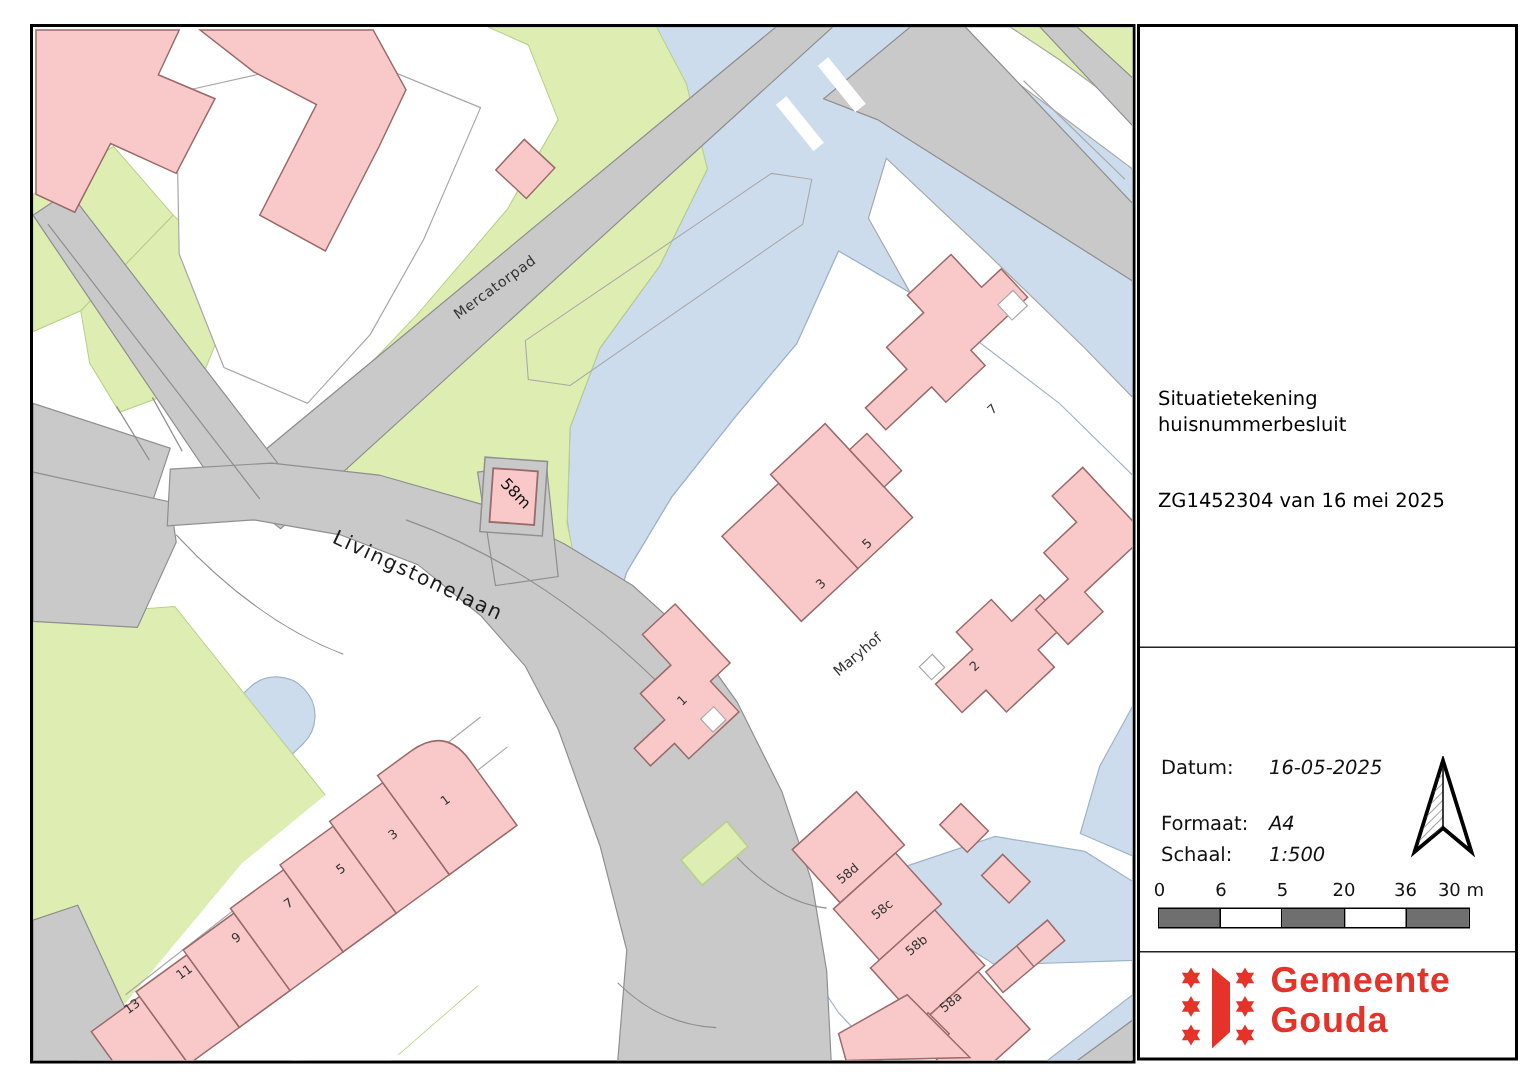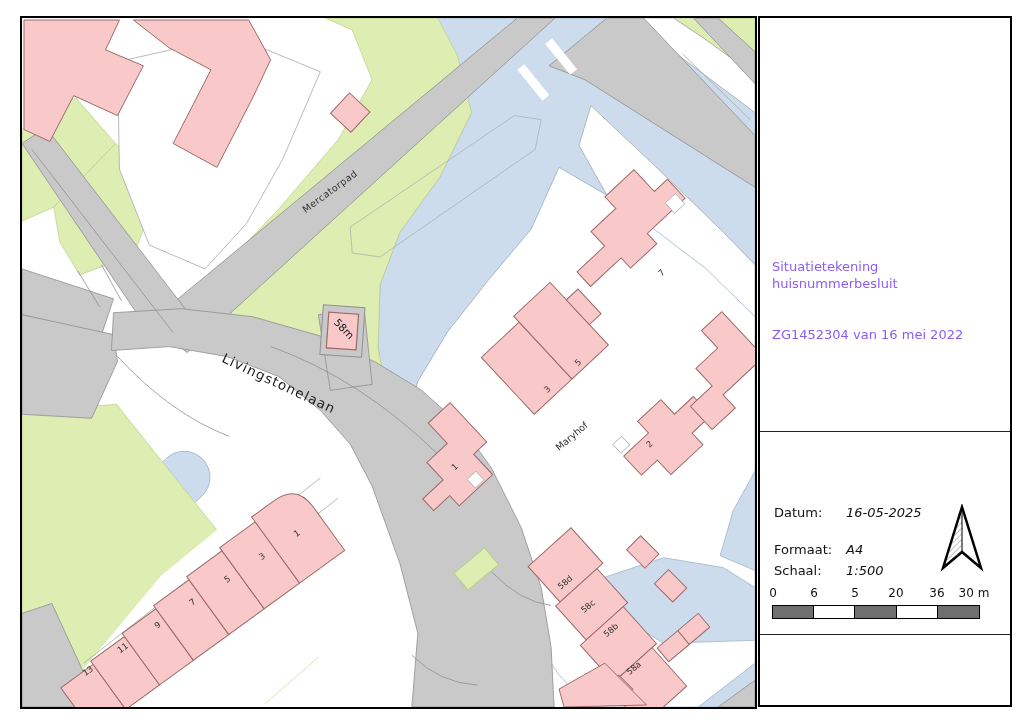--- a/index.html
+++ b/index.html
@@ -1,21 +1,21 @@
 <!DOCTYPE html>
 <html><head>
 <meta charset="utf-8">
 <style>
   html,body{margin:0;padding:0;background:#fff;}
   #page{position:relative;width:1024px;height:724px;background:#fff;font-family:"DejaVu Sans","Liberation Sans",sans-serif;overflow:hidden;}
   #map-frame{position:absolute;left:20px;top:16px;width:737px;height:693px;border:2px solid #000;box-sizing:border-box;background:#fff;overflow:hidden;}
   #map-frame svg{display:block;}
   #right-panel{position:absolute;left:758px;top:16px;width:254px;height:691px;border:2px solid #000;box-sizing:border-box;background:#fff;}
   .divider{position:absolute;left:0;width:100%;border-top:1.5px solid #222;}
-  #title-block{position:absolute;left:12px;top:206px;font-size:13px;color:#8b5cf6;line-height:17px;white-space:pre-wrap;}
+  #title-block{position:absolute;left:12px;top:206px;font-size:13px;color:#000000;line-height:17px;white-space:pre-wrap;}
   .info-row{position:absolute;font-size:13px;color:#111;}
   .info-row .lbl{position:absolute;left:14px;width:60px;}
   .info-row .val{position:absolute;left:86px;width:100px;font-style:italic;}
   #north-arrow{position:absolute;left:180px;top:486px;}
   #scale-ticks{position:absolute;left:0;top:568px;width:100%;height:14px;font-size:12px;color:#111;}
   #scale-ticks span{position:absolute;transform:translateX(-50%);}
   #scale-bar{position:absolute;left:12px;top:587px;height:12px;display:flex;border:1px solid #000;}
   #scale-bar div{width:41.2px;height:100%;border-right:1px solid #000;box-sizing:border-box;}
   #scale-bar div:last-child{border-right:none;}
   #logo-block{position:absolute;left:0;top:616px;width:100%;height:73px;}
@@ -185,21 +185,21 @@
         <text class="num" x="594" y="617" transform="rotate(-40 594 617)">58b</text>
         <text class="num" x="617" y="655" transform="rotate(-40 617 655)">58a</text>
       </g>
     </svg>
   </div>
 
   <div id="right-panel">
 
     <div id="title-block">
       <div>Situatietekening  huisnummerbesluit</div>
-      <div>ZG1452304 van 16 mei 2022</div>
+      <div>ZG1452304 van 16 mei 2025</div>
     </div>
 
     <div class="divider" style="top:413px"></div>
 
     <div class="info-row" style="top:487px">
       <span class="lbl">Datum:</span>
       <span class="val">16-05-2025</span>
     </div>
     <div class="info-row" style="top:524px">
       <span class="lbl">Formaat:</span>
@@ -233,15 +233,38 @@
     <div id="scale-bar">
       <div class="bg-scalegray" style="background-color: rgb(111, 111, 111);"></div>
       <div class="bg-white" style="background-color: rgb(255, 255, 255);"></div>
       <div class="bg-scalegray" style="background-color: rgb(111, 111, 111);"></div>
       <div class="bg-white" style="background-color: rgb(255, 255, 255);"></div>
       <div class="bg-scalegray" style="background-color: rgb(111, 111, 111);"></div>
     </div>
 
     <div class="divider" style="top:616px"></div>
 
+    <div id="logo-block">
+      <svg width="58" height="60" viewBox="0 0 58 60" style="position:absolute;left:24px;top:8px">
+        <defs>
+          <g id="star">
+            <polygon points="0,-7 6.1,3.5 -6.1,3.5"></polygon>
+            <polygon points="0,7 6.1,-3.5 -6.1,-3.5"></polygon>
+          </g>
+        </defs>
+        <g class="fill-logored" style="fill: rgb(229, 51, 42);">
+          <use href="#star" x="10" y="10"></use>
+          <use href="#star" x="10" y="29"></use>
+          <use href="#star" x="10" y="48"></use>
+          <use href="#star" x="46" y="10"></use>
+          <use href="#star" x="46" y="29"></use>
+          <use href="#star" x="46" y="48"></use>
+          <path d="M24,3 L36,13 L36,46 L24,57 Z"></path>
+        </g>
+      </svg>
+      <div id="logo-text" class="txt-logored" style="color: rgb(229, 51, 42);">
+        <div>Gemeente</div>
+        <div>Gouda</div>
+      </div>
+    </div>
 
   </div>
 </div>
 
 </body></html>

